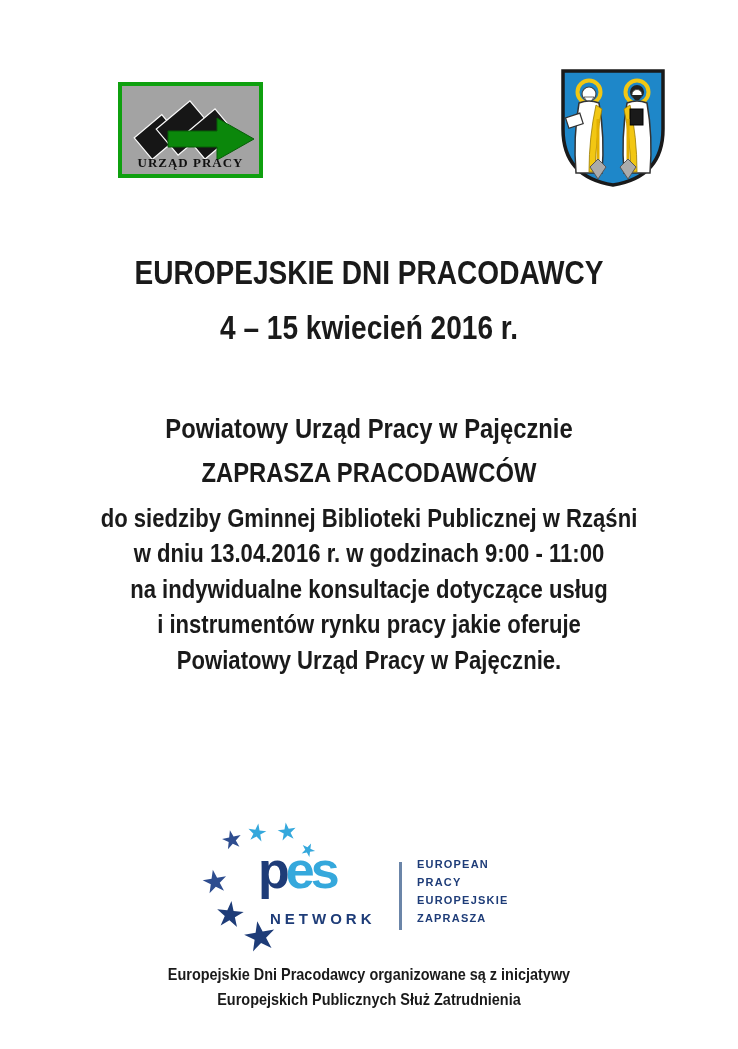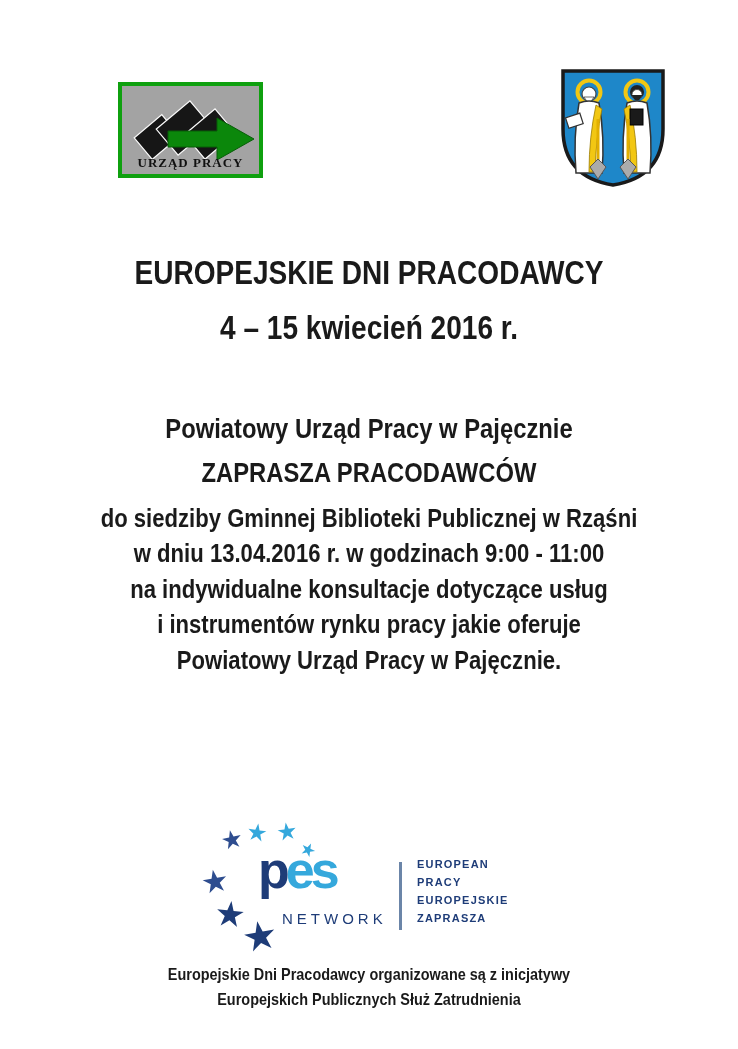--- a/index.html
+++ b/index.html
@@ -27,21 +27,21 @@
   
   .pes{position:absolute;left:200px;top:810px;width:312px;height:150px;}
   .pes-stars{position:absolute;left:0;top:0;}
   .pes-word{
     position:absolute;left:58px;top:22px;font-size:52px;line-height:76px;
     font-weight:bold;letter-spacing:-4px;white-space:nowrap;
   }
   .pes-word .p{color:#1e3c78;}
   .pes-word .es{color:#35a8dc;}
   .pes-net{
-    position:absolute;left:82px;top:100px;font-size:15px;font-weight:normal;
+    position:absolute;left:70px;top:100px;font-size:15px;font-weight:bold;
     letter-spacing:4px;color:#1e3c78;white-space:nowrap;
   }
   .pes-div{position:absolute;left:199px;top:52px;width:3px;height:68px;background:#6b85a8;}
   .pes-tag{
     position:absolute;left:211px;top:45px;font-size:11px;line-height:18px;
     font-weight:bold;letter-spacing:1.2px;color:#1e3c78;white-space:nowrap;margin-left:6px;
   }
 </style>
 </head>
 <body>

